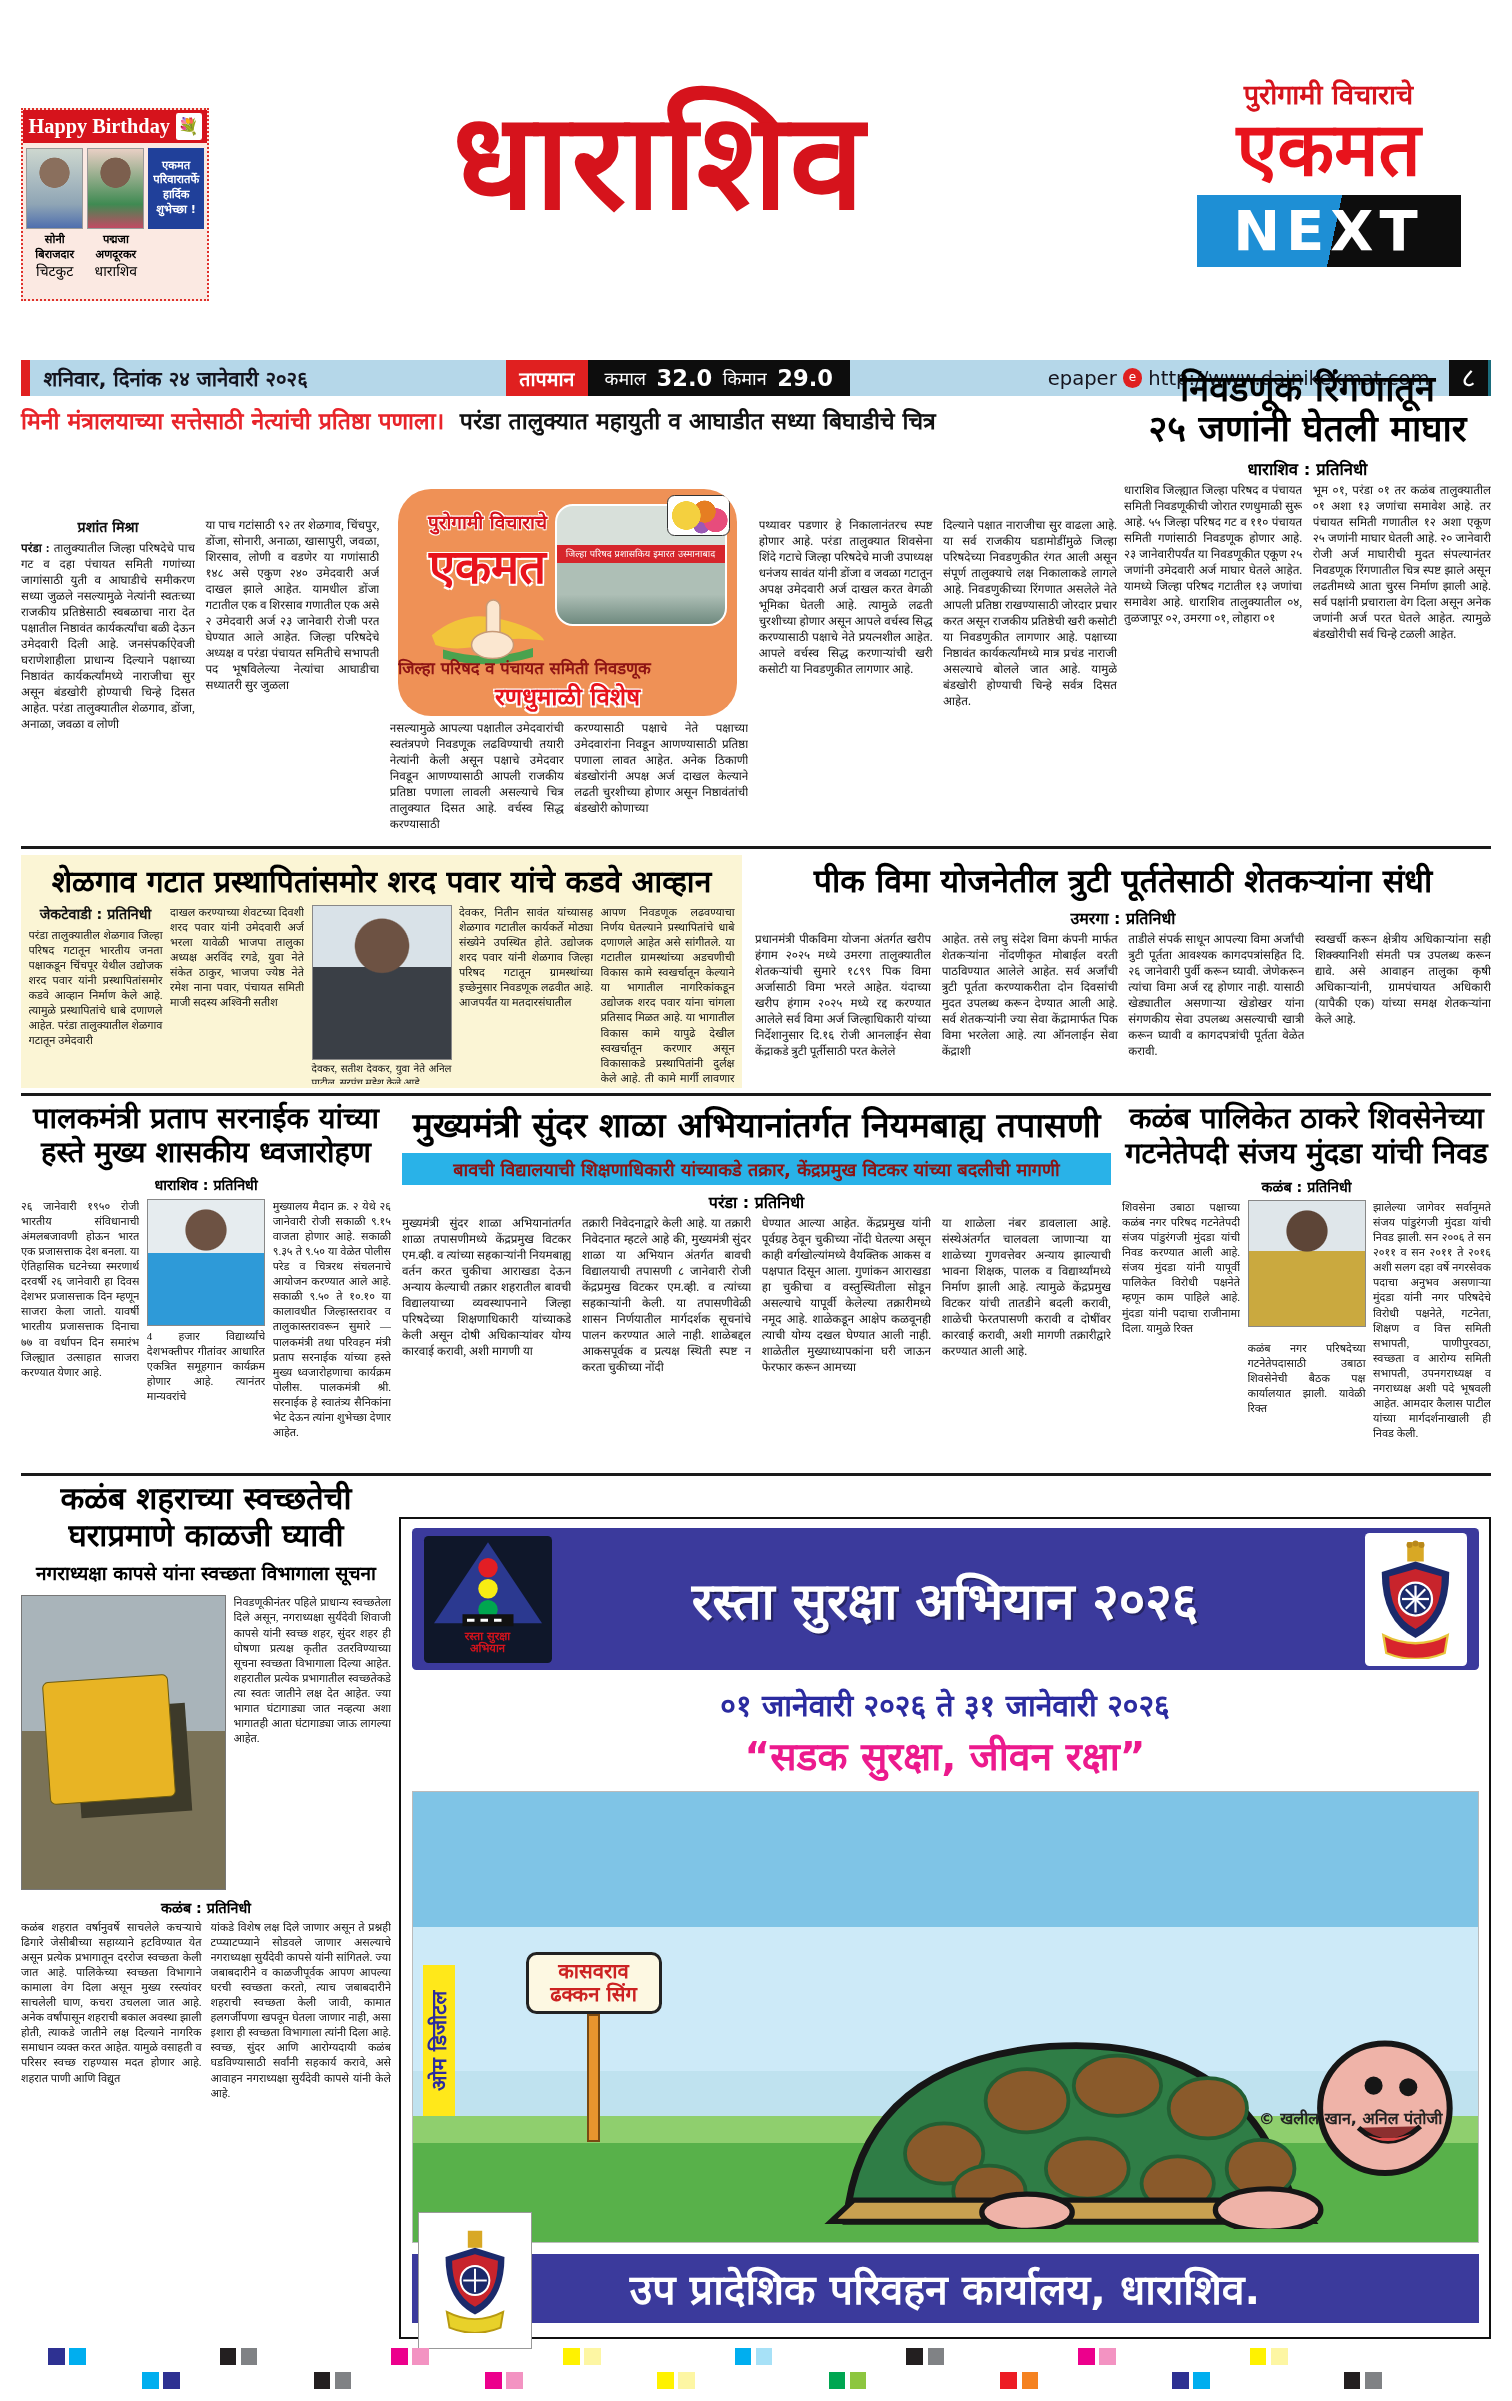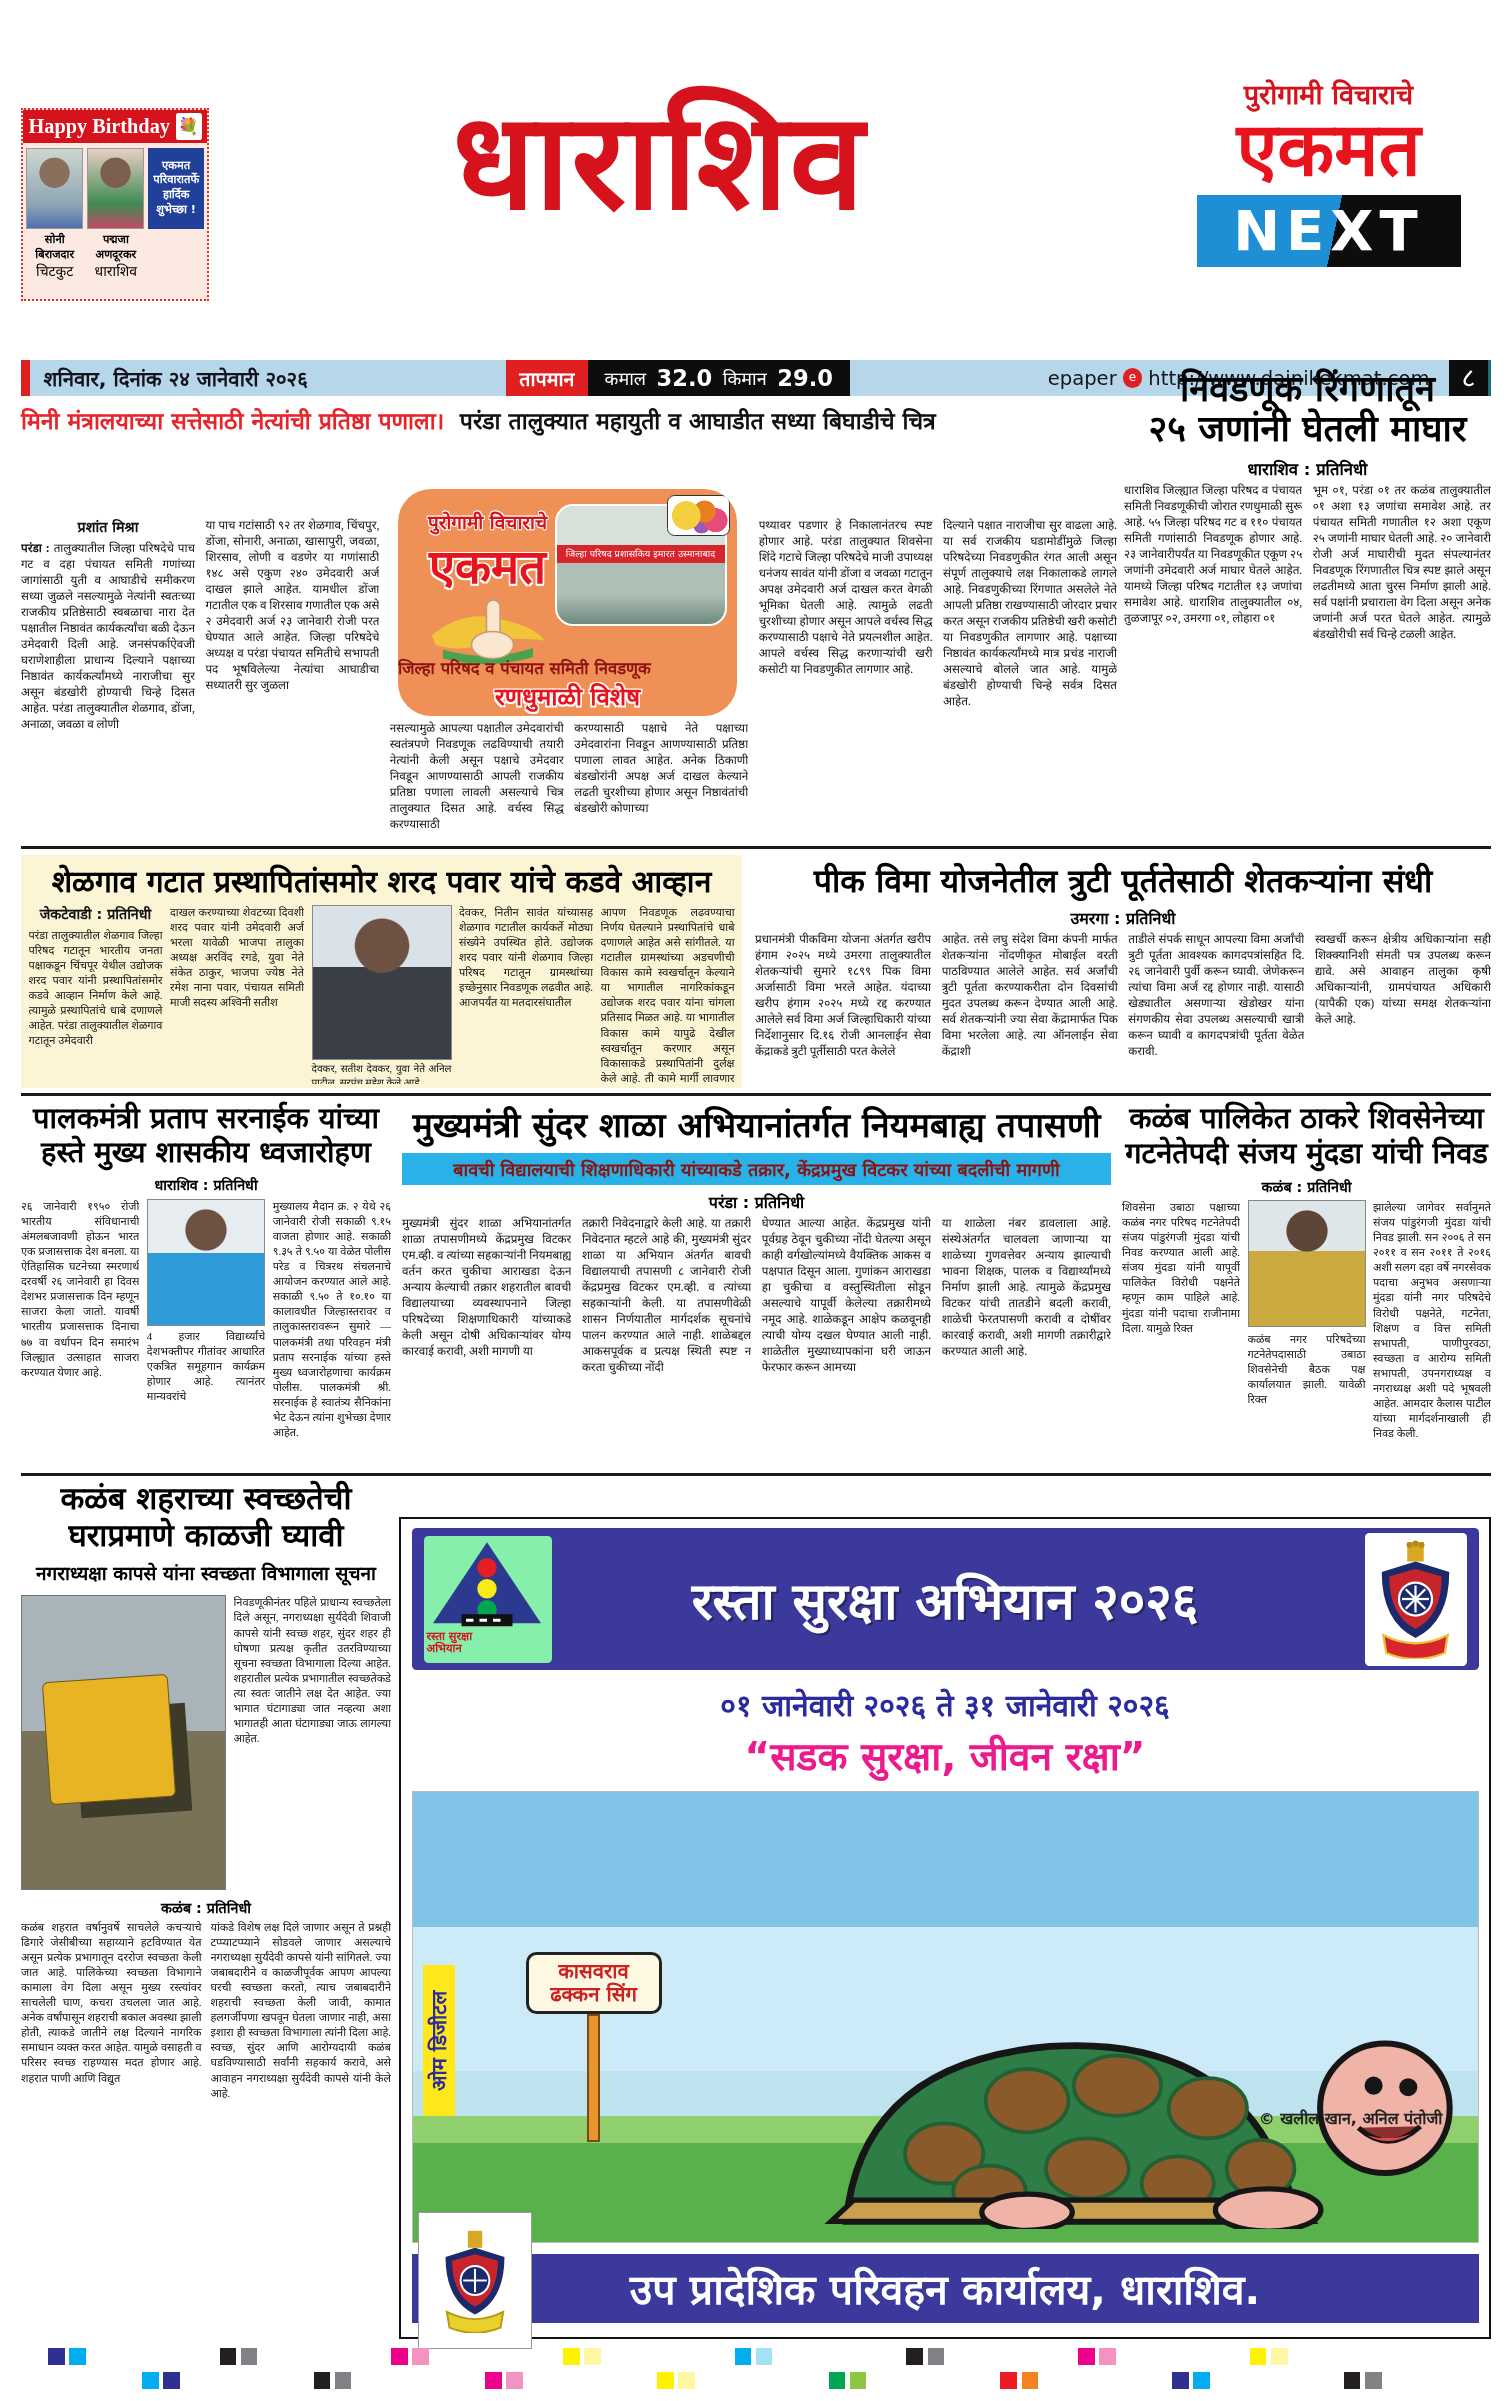--- a/index.html
+++ b/index.html
@@ -130,21 +130,21 @@
     box-shadow:22.6px 22.6px 0 -7.5px #3d3a2a; transform:rotate(-4deg); }
   .bl-side { flex:1; overflow:hidden; font-size:11px; height:295px; }
   .bl-byline { margin-top:7.5px; }
   .bl-cols { display:flex; gap:9px; height:467px; overflow:hidden; margin-top:1.5px; }
   .bl-cols .col { flex:1; overflow:hidden; font-size:11px; }
 
   
   .ad { position:absolute; left:399px; top:1517px; width:1092px; height:822px; border:2.3px solid #111; background:#fff; padding:9px 10.5px; }
   .ad-banner { position:relative; height:142px; background:#3b3a9c; border-radius:4.5px; display:flex; align-items:center; justify-content:center; }
   .ad-banner-title { color:#fff; font-size:51px; font-weight:bold; text-shadow:2.3px 2.3px 0 rgba(0,0,0,.35); }
-  .ad-logo { position:absolute; left:12px; top:7.5px; width:128px; height:127px; background:#86efac; border-radius:4.5px; padding:3px; }
+  .ad-logo { position:absolute; left:12px; top:7.5px; width:128px; height:127px; background:#0f172a; border-radius:4.5px; padding:3px; text-align:center; }
   .ad-logo .t1 { color:#d6131c; font-size:11.3px; font-weight:bold; line-height:1.1; }
   .ad-emblem { position:absolute; right:12px; top:4.5px; width:102px; height:133px; background:#fff; border-radius:4.5px; display:flex; align-items:center; justify-content:center; }
   .ad-period { text-align:center; color:#2b2ba0; font-size:30px; font-weight:bold; margin-top:13.6px; }
   .ad-slogan { text-align:center; color:#ec1a8d; font-size:39px; font-weight:bold; margin-top:3px; }
 
   .cartoon { position:relative; margin-top:10.5px; height:452px; border:0.8px solid #bbb;
     background:linear-gradient(#7fc4e6 0 30%, #cdeaf8 30% 62%, #bfe2ef 62% 72%, #8fcf6e 72% 78%, #58b14a 78% 100%); overflow:hidden; }
   .bubble { position:absolute; left:301px; top:10.5px; width:512px; height:136px; background:#fff; border:6.8px solid #161616; border-radius:50%;
     display:flex; flex-direction:column; align-items:center; justify-content:center; color:#e01818; font-size:28px; font-weight:bold; text-align:center; line-height:1.25; }
   .bubble:after { content:""; position:absolute; left:54%; bottom:-35px; width:27px; height:35px; background:#fff; border-left:6.8px solid #161616; border-right:6.8px solid #161616; transform:skewX(-18deg); }
@@ -335,21 +335,21 @@
   </div>
 
   <div class="row3 row3-right">
     <h2><span>कळंब पालिकेत ठाकरे शिवसेनेच्या</span><br>
         <span>गटनेतेपदी संजय मुंदडा यांची निवड</span></h2>
     <div class="byline" style="margin-top:6px">कळंब : प्रतिनिधी</div>
     <div class="r3body serifbody">
       <div class="col">शिवसेना उबाठा पक्षाच्या कळंब नगर परिषद गटनेतेपदी संजय पांडुरंगजी मुंदडा यांची निवड करण्यात आली आहे. संजय मुंदडा यांनी यापूर्वी पालिकेत विरोधी पक्षनेते म्हणून काम पाहिले आहे. मुंदडा यांनी पदाचा राजीनामा दिला. यामुळे रिक्त</div>
       <div class="col">
         <div class="r3photo ph-dark"></div>
-        <div style="margin-top:5px">कळंब नगर परिषदेच्या गटनेतेपदासाठी उबाठा शिवसेनेची बैठक पक्ष कार्यालयात झाली. यावेळी रिक्त</div>
+        <div style="margin-top:14px">कळंब नगर परिषदेच्या गटनेतेपदासाठी उबाठा शिवसेनेची बैठक पक्ष कार्यालयात झाली. यावेळी रिक्त</div>
       </div>
       <div class="col">झालेल्या जागेवर सर्वानुमते संजय पांडुरंगजी मुंदडा यांची निवड झाली. सन २००६ ते सन २०११ व सन २०११ ते २०१६ अशी सलग दहा वर्षे नगरसेवक पदाचा अनुभव असणाऱ्या मुंदडा यांनी नगर परिषदेचे विरोधी पक्षनेते, गटनेता, शिक्षण व वित्त समिती सभापती, पाणीपुरवठा, स्वच्छता व आरोग्य समिती सभापती, उपनगराध्यक्ष व नगराध्यक्ष अशी पदे भूषवली आहेत. आमदार कैलास पाटील यांच्या मार्गदर्शनाखाली ही निवड केली.</div>
     </div>
   </div>
 
   <div class="rule" style="top:1473px"></div>
 
   <div class="botleft">
     <h2><span>कळंब शहराच्या स्वच्छतेची</span><br>
         <span>घराप्रमाणे काळजी घ्यावी</span></h2>

